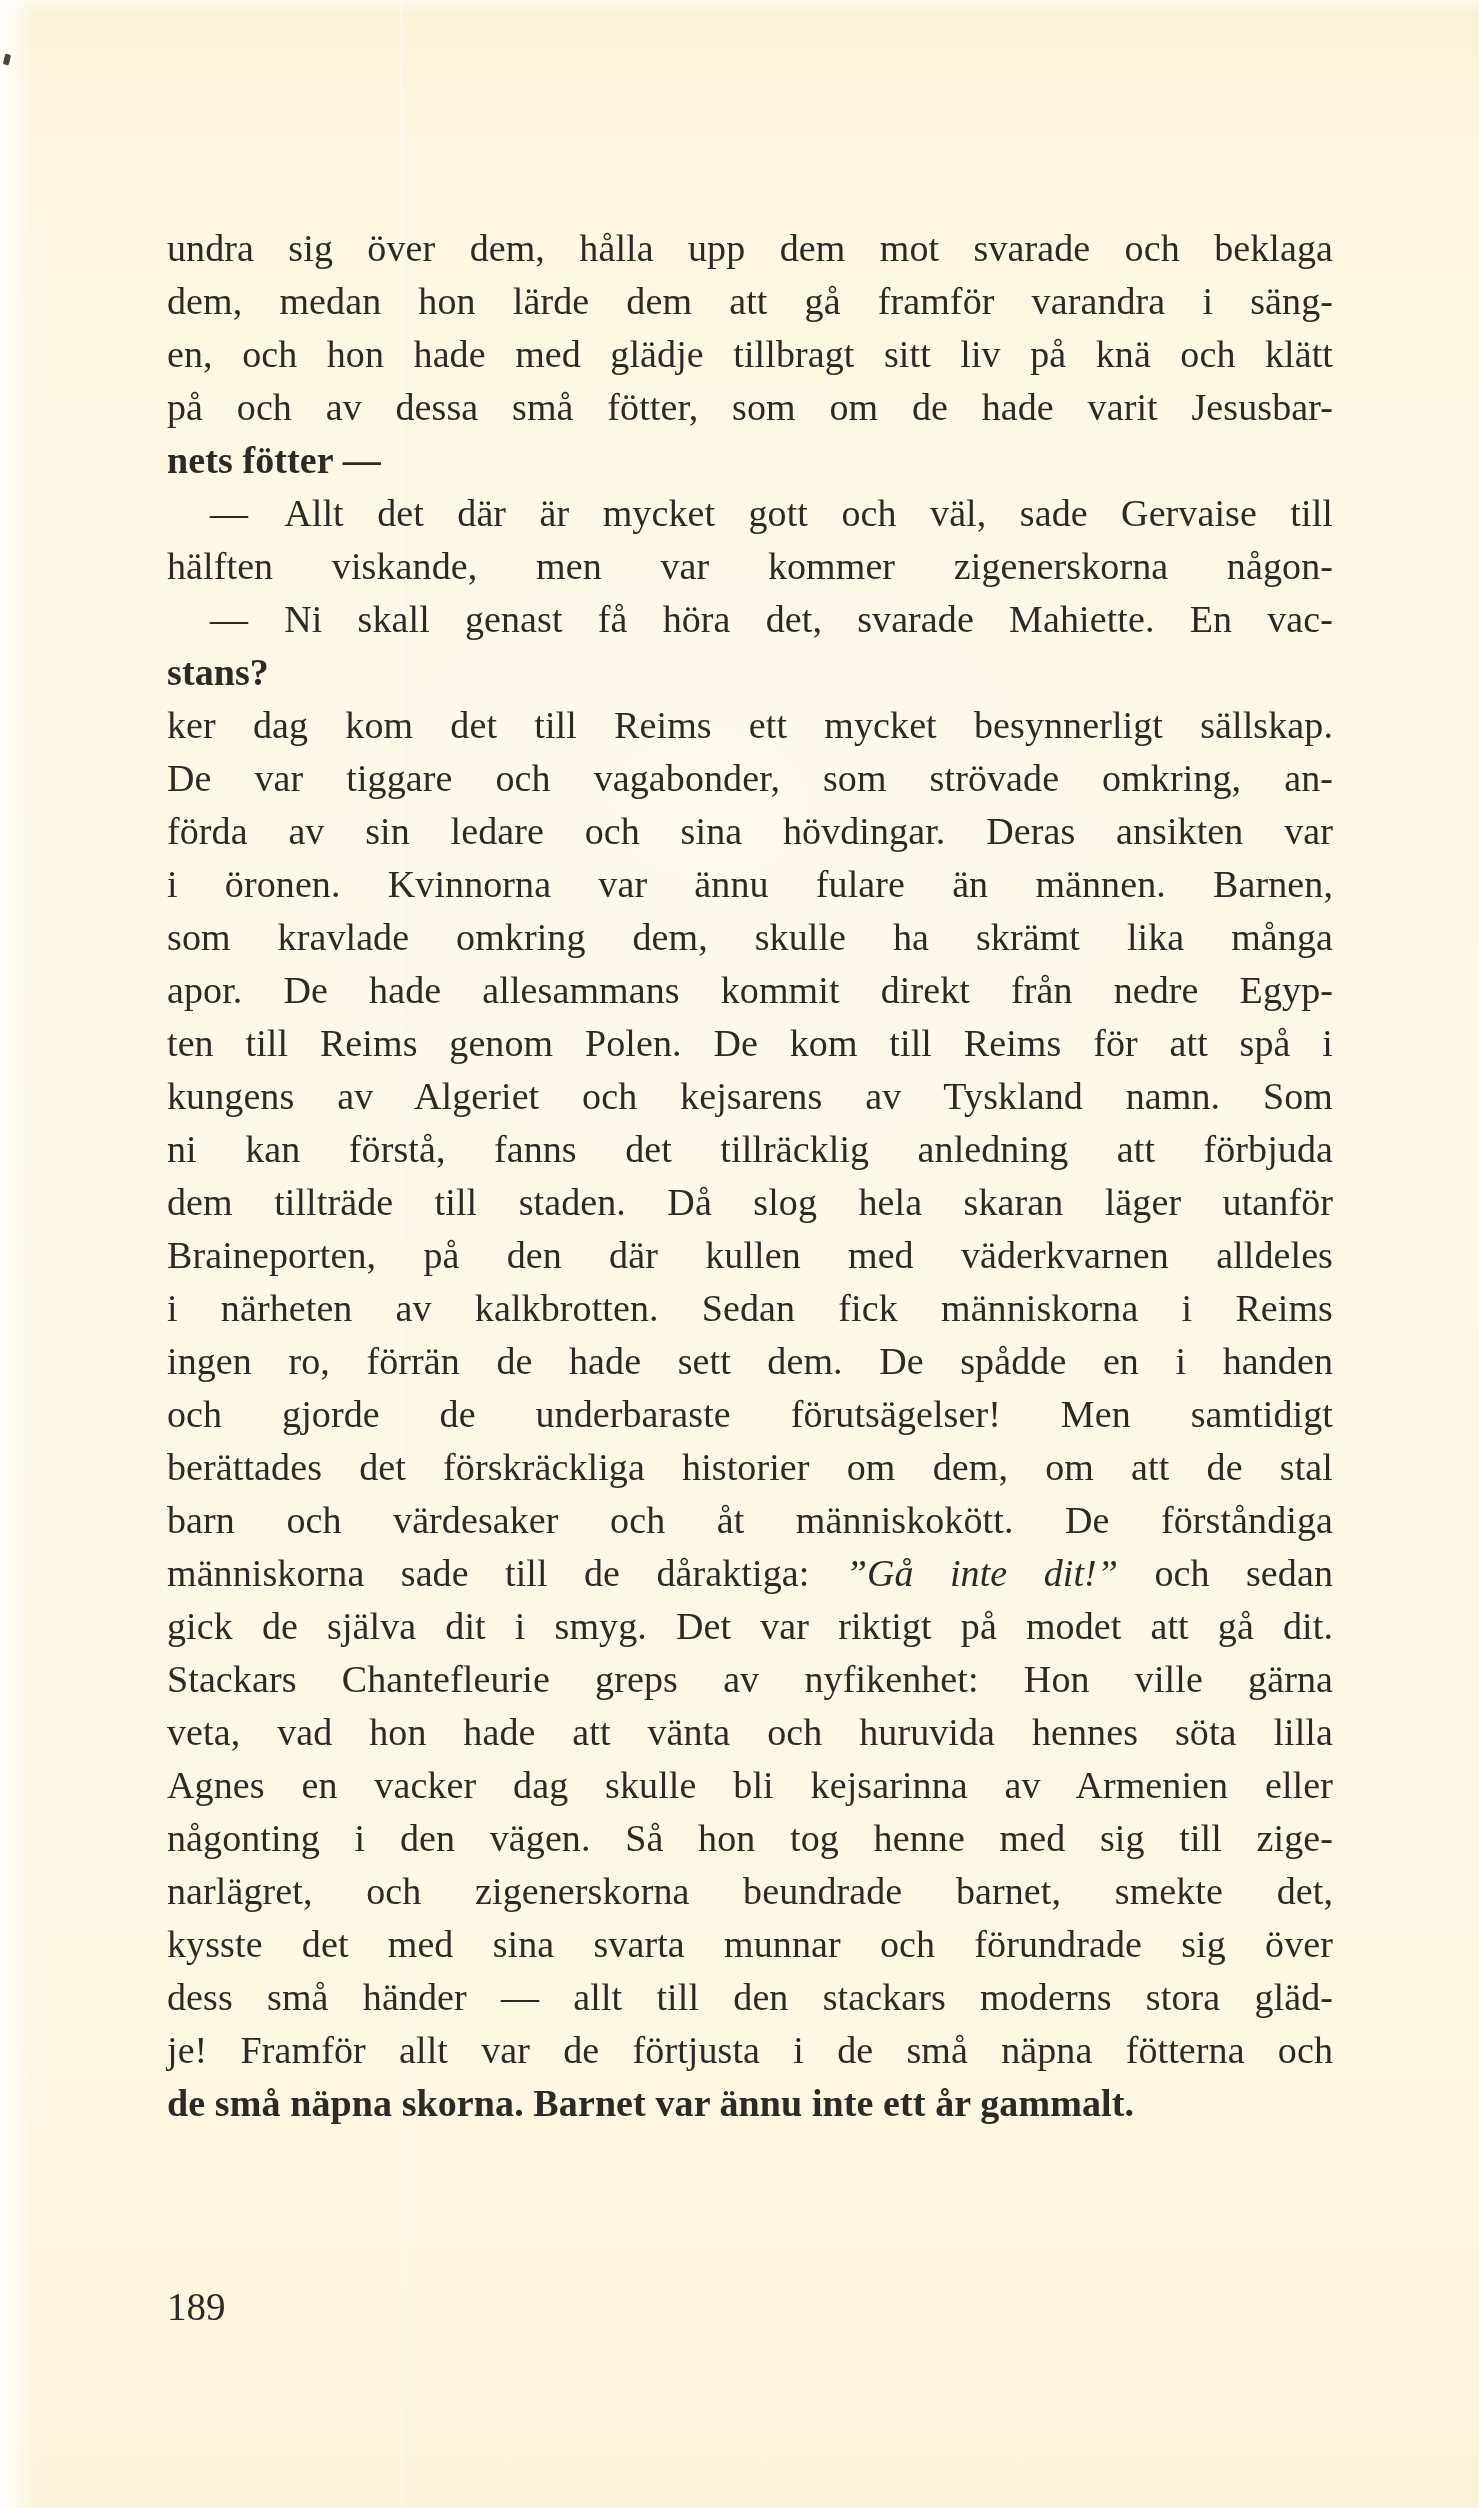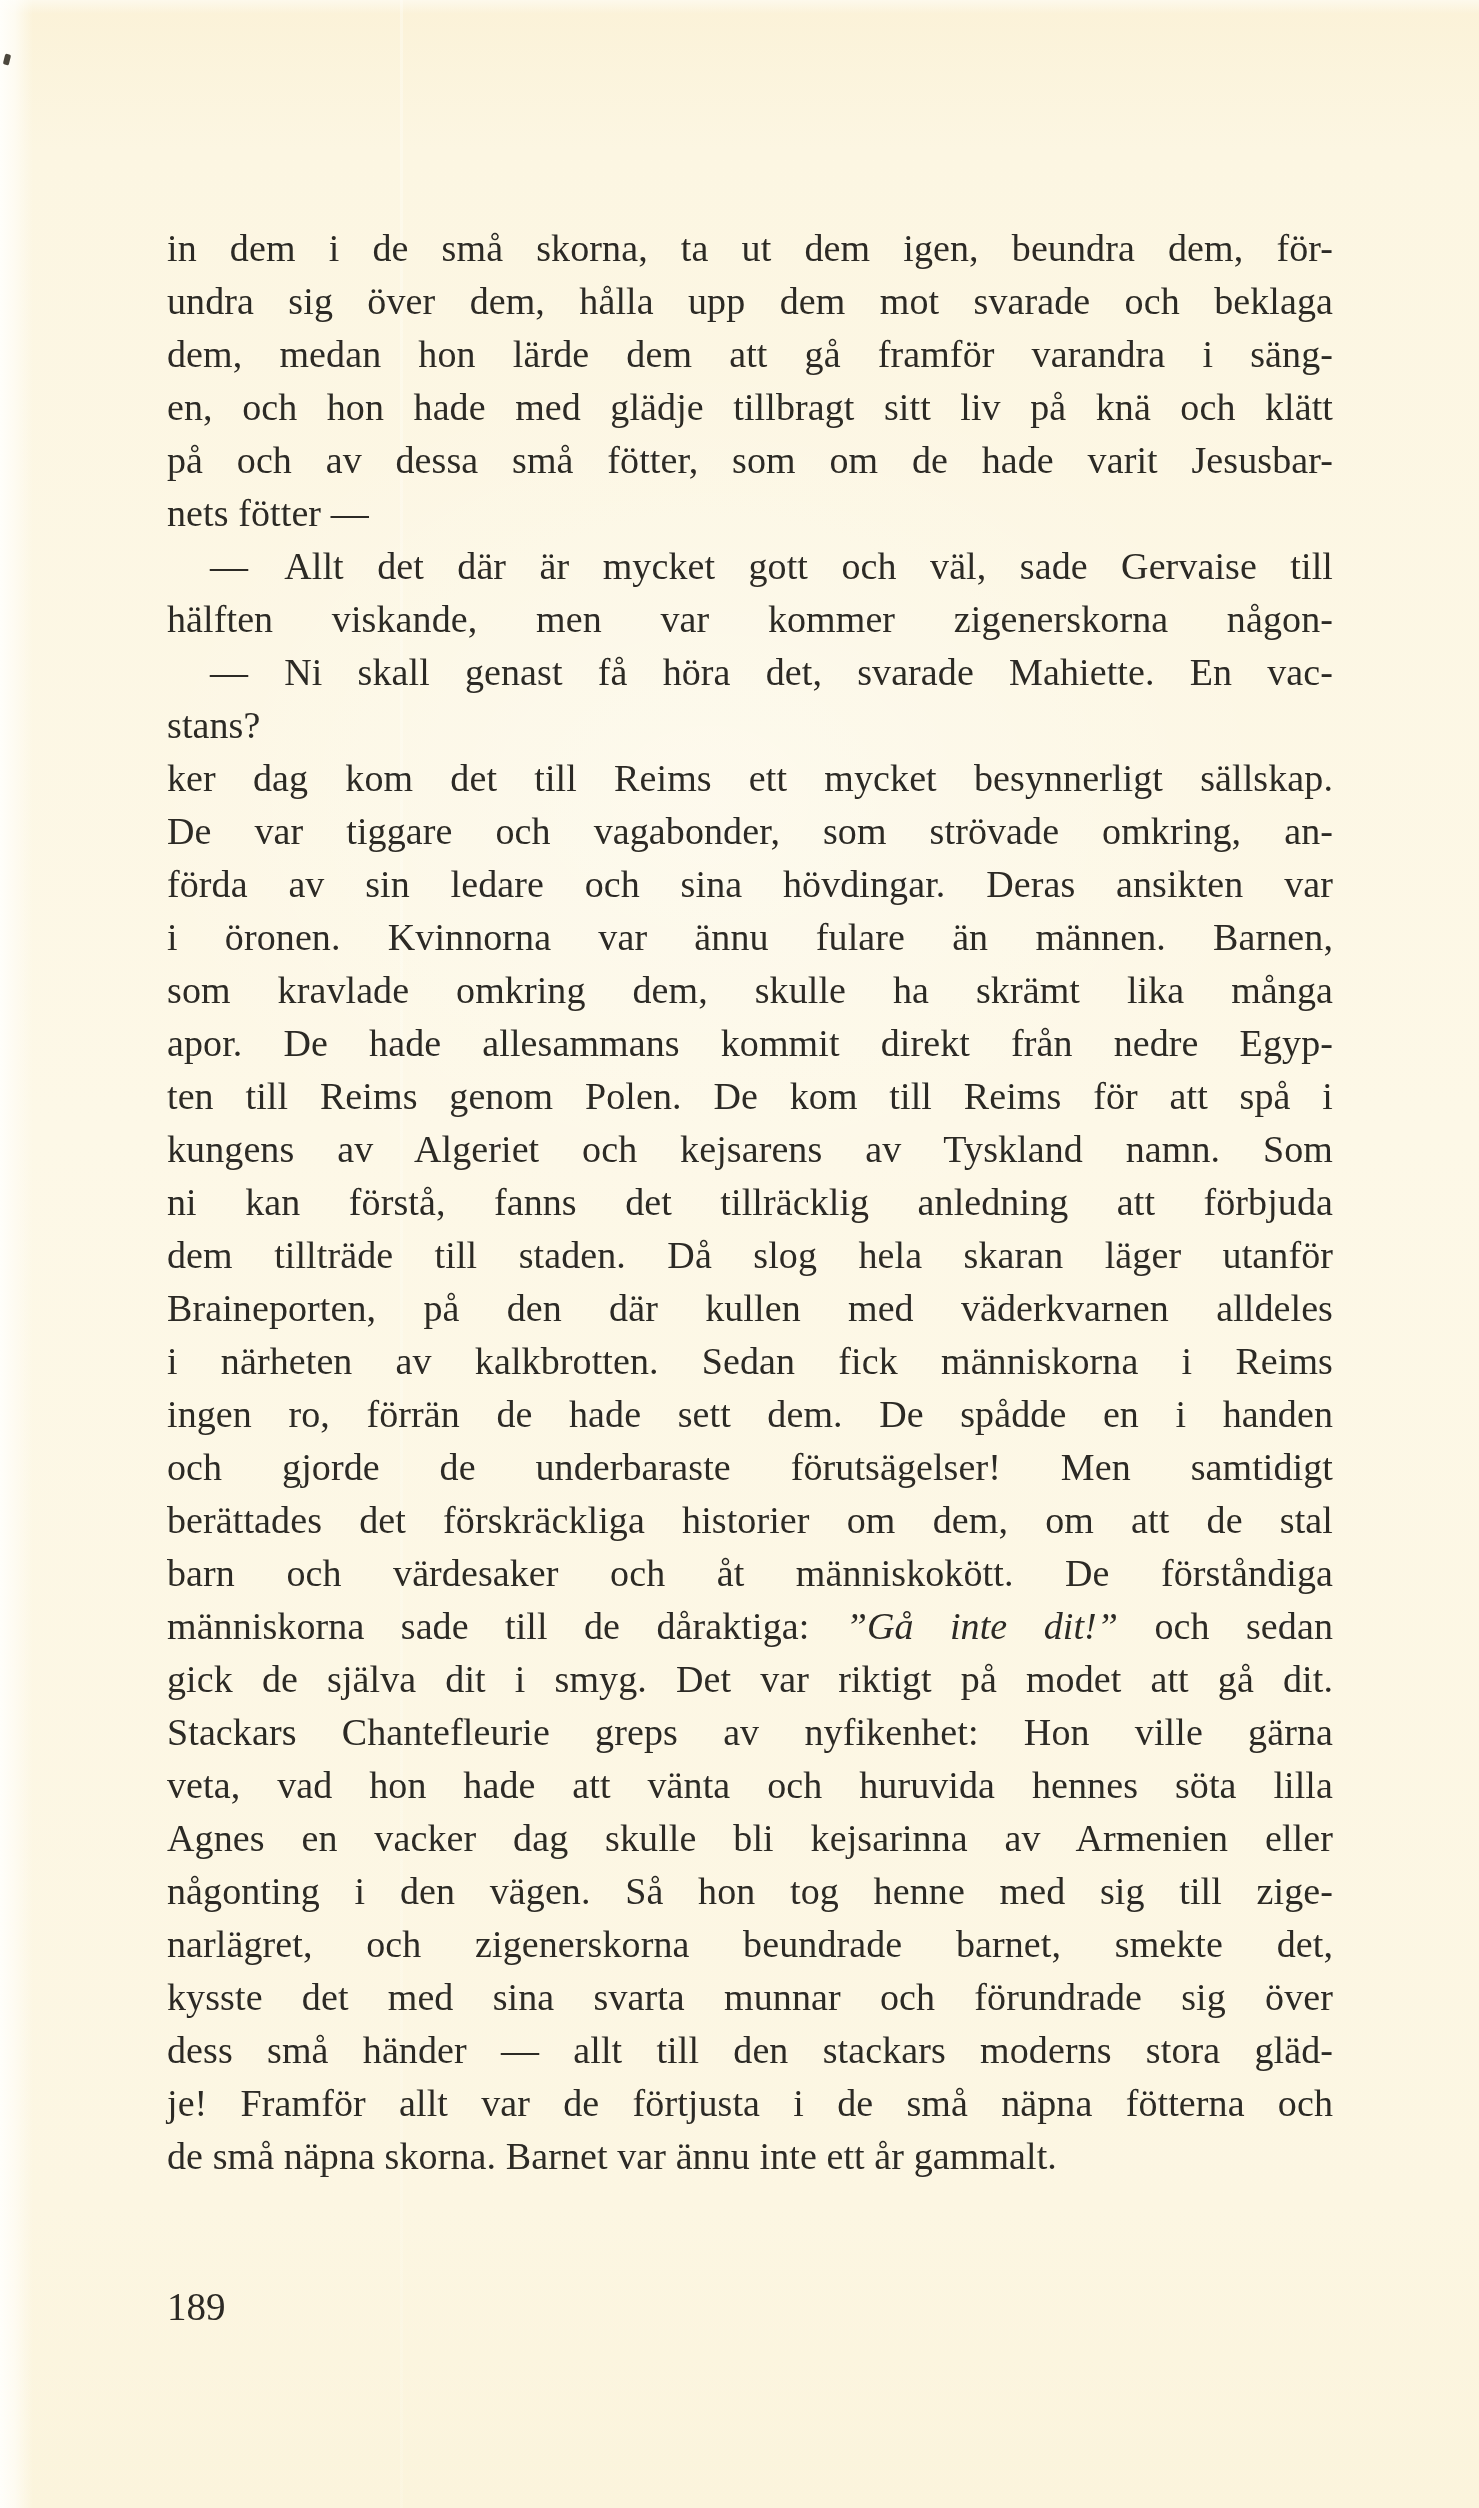--- a/index.html
+++ b/index.html
@@ -33,40 +33,39 @@
     position:absolute;left:167px;top:222px;width:1166px;
     font-size:38px;line-height:53px;
     color:var(--ink,#2c2a25);
     letter-spacing:0.1px;
   }
   .line{
     text-align:justify;
     text-align-last:justify;
     height:53px;white-space:nowrap;
   }
-  .line.end{text-align-last:left;}
+  .line.end{text-align-last:left;font-weight:bold;}
   .line.indent{text-indent:43px;}
   .dash{margin-right:.95em;}
   .italic{font-style:italic;}
   .pagenum{
     position:absolute;left:167px;top:2280px;width:1068px;
     text-align:left;font-size:39px;line-height:53px;
     color:var(--ink,#2c2a25);
   }
 </style>
 </head>
 <body>
 
 <div class="scan" style="--ink: #2c2a25;">
   <div class="edge-light"></div>
   <div class="top-light"></div>
   <div class="crease"></div>
   <div class="speck"></div>
   <div class="text-block">
-      <div class="line"><span>in dem i de små skorna, ta ut dem igen, beundra dem, för-</span></div>
       <div class="line"><span>undra sig över dem, hålla upp dem mot svarade och beklaga</span></div>
       <div class="line"><span>dem, medan hon lärde dem att gå framför varandra i säng-</span></div>
       <div class="line"><span>en, och hon hade med glädje tillbragt sitt liv på knä och klätt</span></div>
       <div class="line"><span>på och av dessa små fötter, som om de hade varit Jesusbar-</span></div>
       <div class="line end"><span>nets fötter —</span></div>
       <div class="line indent"><span class="dash">—</span><span>Allt det där är mycket gott och väl, sade Gervaise till</span></div>
       <div class="line"><span>hälften viskande, men var kommer zigenerskorna någon-</span></div>
       <div class="line indent"><span class="dash">—</span><span>Ni skall genast få höra det, svarade Mahiette. En vac-</span></div>
       <div class="line end"><span>stans?</span></div>
       <div class="line"><span>ker dag kom det till Reims ett mycket besynnerligt sällskap.</span></div>

